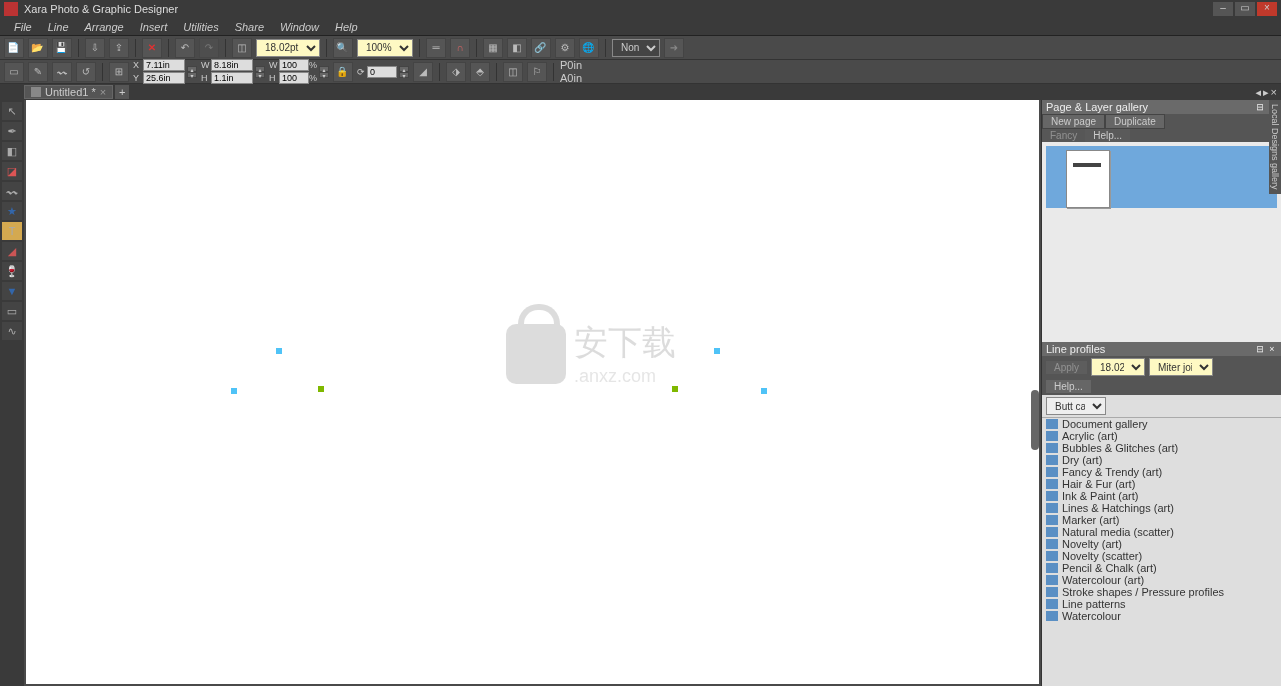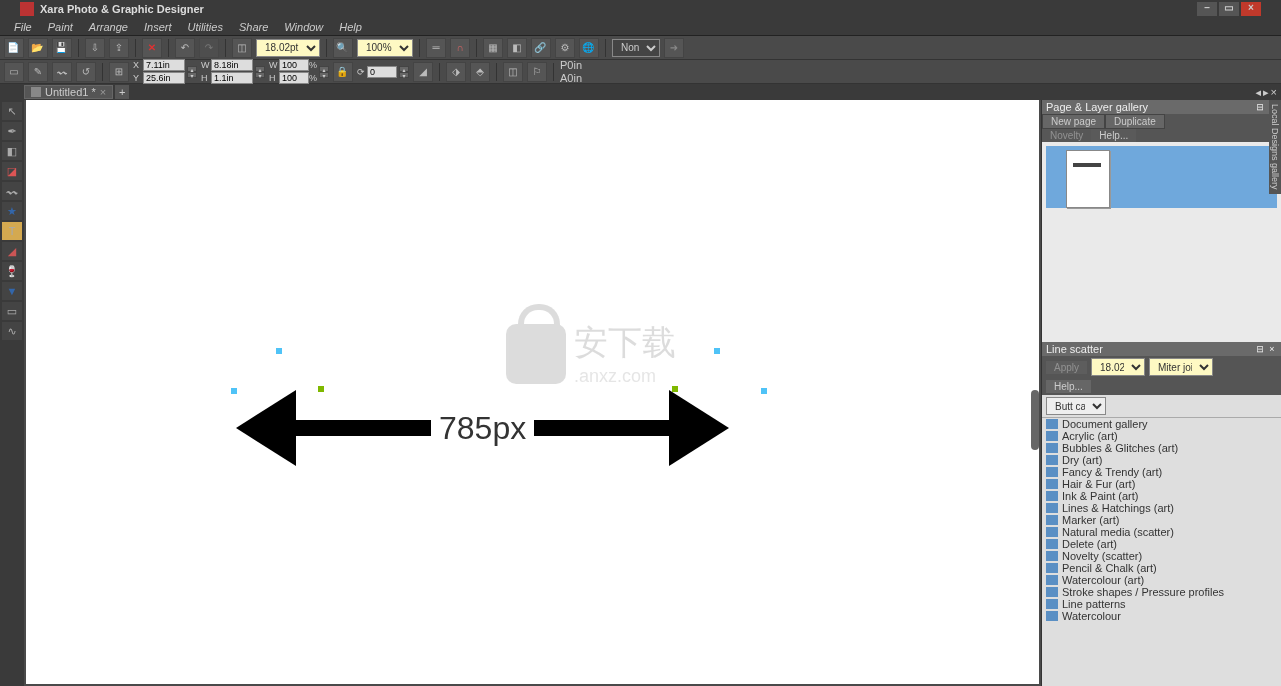--- a/index.html
+++ b/index.html
@@ -1,19 +1,19 @@
 <!DOCTYPE html>
 <html><head>
 <meta charset="utf-8">
 <style>
 * { margin: 0; padding: 0; box-sizing: border-box; font-family: "Segoe UI", Tahoma, sans-serif; font-size: 11px; }
 body { background: #4a4a4a; color: #ccc; width: 1281px; height: 686px; overflow: hidden; position: relative; }
 
 
-.titlebar { height: 18px; background: #3a3a3a; display: flex; align-items: center; padding: 0 20px; font-weight: bold; }
+.titlebar { height: 18px; background: #3a3a3a; display: flex; align-items: center; padding: 0 4px; }
 .titlebar .app-icon { width: 14px; height: 14px; background: #b33; margin-right: 6px; }
 .titlebar .title { flex: 1; color: #ddd; font-size: 11px; }
 .titlebar .winbtns { display: flex; gap: 2px; }
 .titlebar .winbtn { width: 20px; height: 14px; background: #555; color: #ccc; text-align: center; line-height: 12px; font-size: 10px; cursor: pointer; }
 .titlebar .winbtn.close { background: #c0392b; }
 
 
 .menubar { height: 18px; background: #3a3a3a; display: flex; align-items: center; padding: 0 8px; gap: 4px; border-bottom: 1px solid #222; font-style: italic; }
 .menubar .menuitem { padding: 0 6px; color: #ccc; cursor: pointer; text-decoration: underline; text-decoration-color: transparent; }
 
@@ -90,21 +90,21 @@
   <div class="title">Xara Photo &amp; Graphic Designer</div>
   <div class="winbtns">
     <div class="winbtn">–</div>
     <div class="winbtn">▭</div>
     <div class="winbtn close">×</div>
   </div>
 </div>
 
 <div class="menubar">
   <div class="menuitem">File</div>
-  <div class="menuitem">Paint</div>
+  <div class="menuitem">Line</div>
   <div class="menuitem">Arrange</div>
   <div class="menuitem">Insert</div>
   <div class="menuitem">Utilities</div>
   <div class="menuitem">Share</div>
   <div class="menuitem">Window</div>
   <div class="menuitem">Help</div>
 </div>
 
 <div class="toolbar">
   <div class="tbtn">📄</div>
@@ -260,27 +260,20 @@
 
   <div class="canvas-area">
     <div class="canvas">
       <div class="watermark">
         <div class="lock"></div>
         <div>
           <div style="font-size:34px">安下载</div>
           <div style="font-size:18px;color:#ccc">.anxz.com</div>
         </div>
       </div>
-      <div class="arrow-content">
-        <div class="arrow-left"></div>
-        <div class="bar"></div>
-        <div class="arrow-text">785px</div>
-        <div class="bar"></div>
-        <div class="arrow-right"></div>
-      </div>
       <div class="handle" style="top:288px;left:205px"></div>
       <div class="handle" style="top:248px;left:250px"></div>
       <div class="handle" style="top:288px;left:735px"></div>
       <div class="handle" style="top:248px;left:688px"></div>
       <div class="ghandle" style="top:286px;left:292px"></div>
       <div class="ghandle" style="top:286px;left:646px"></div>
     </div>
   </div>
 
   <div class="right">
@@ -290,30 +283,30 @@
       <div class="pctrls">
         <span class="pctrl">⊟</span>
         <span class="pctrl">×</span>
       </div>
     </div>
     <div class="panel-tabs">
       <div class="panel-tab">New  page</div>
       <div class="panel-tab">Duplicate</div>
     </div>
     <div class="panel-subrow">
-      <div class="panel-sub" style="opacity:.5">Novelty</div>
+      <div class="panel-sub" style="opacity:.5">Fancy</div>
       <div class="panel-sub">Help...</div>
     </div>
     <div class="page-thumb-area">
       <div class="page-thumb-highlight"></div>
       <div class="page-thumb"></div>
     </div>
 
     <div class="panel-header">
-      <span>Line scatter</span>
+      <span>Line profiles</span>
       <div class="pctrls">
         <span class="pctrl">⊟</span>
         <span class="pctrl">×</span>
       </div>
     </div>
     <div class="lg-controls">
       <div class="panel-sub" style="opacity:.5;background:#666">Apply</div>
       <select class="tselect" style="width:54px"><option>18.02pt</option></select>
       <select class="tselect" style="width:64px"><option>Miter join</option></select>
     </div>
@@ -359,21 +352,21 @@
       <div class="lg-item">
           <div class="folder"></div>
           <span>Marker (art)</span>
         </div>
       <div class="lg-item">
           <div class="folder"></div>
           <span>Natural media (scatter)</span>
         </div>
       <div class="lg-item">
           <div class="folder"></div>
-          <span>Delete (art)</span>
+          <span>Novelty (art)</span>
         </div>
       <div class="lg-item">
           <div class="folder"></div>
           <span>Novelty (scatter)</span>
         </div>
       <div class="lg-item">
           <div class="folder"></div>
           <span>Pencil &amp; Chalk (art)</span>
         </div>
       <div class="lg-item">

